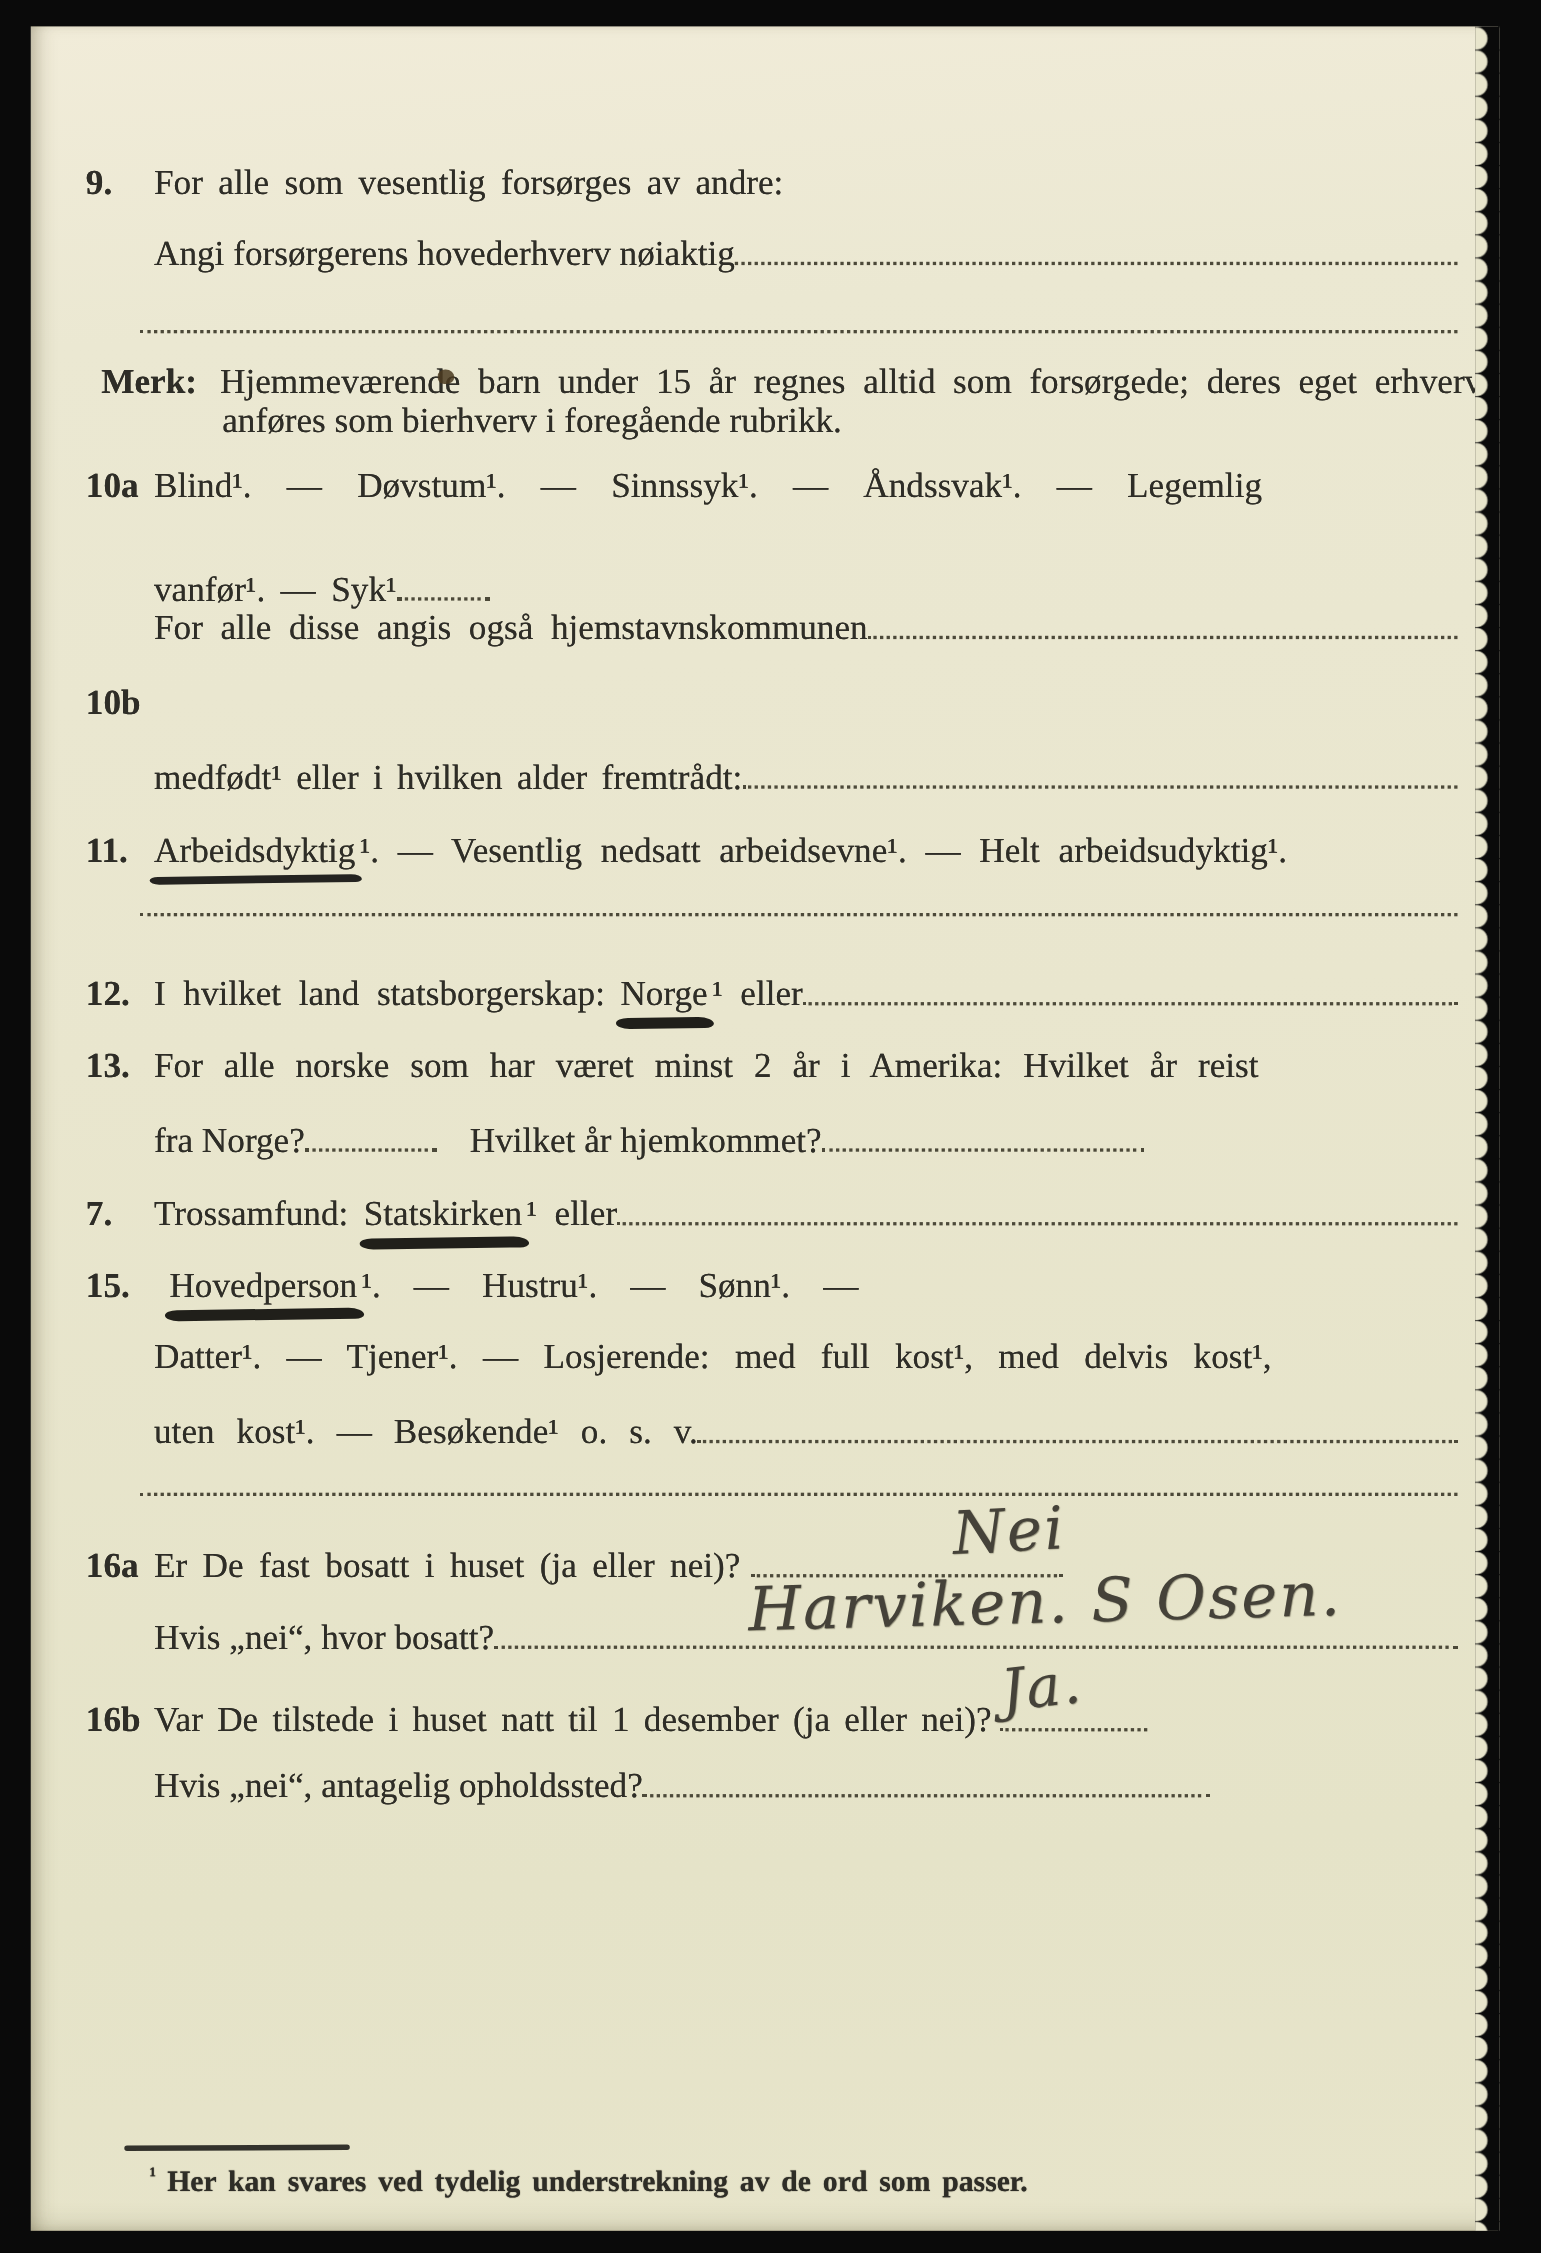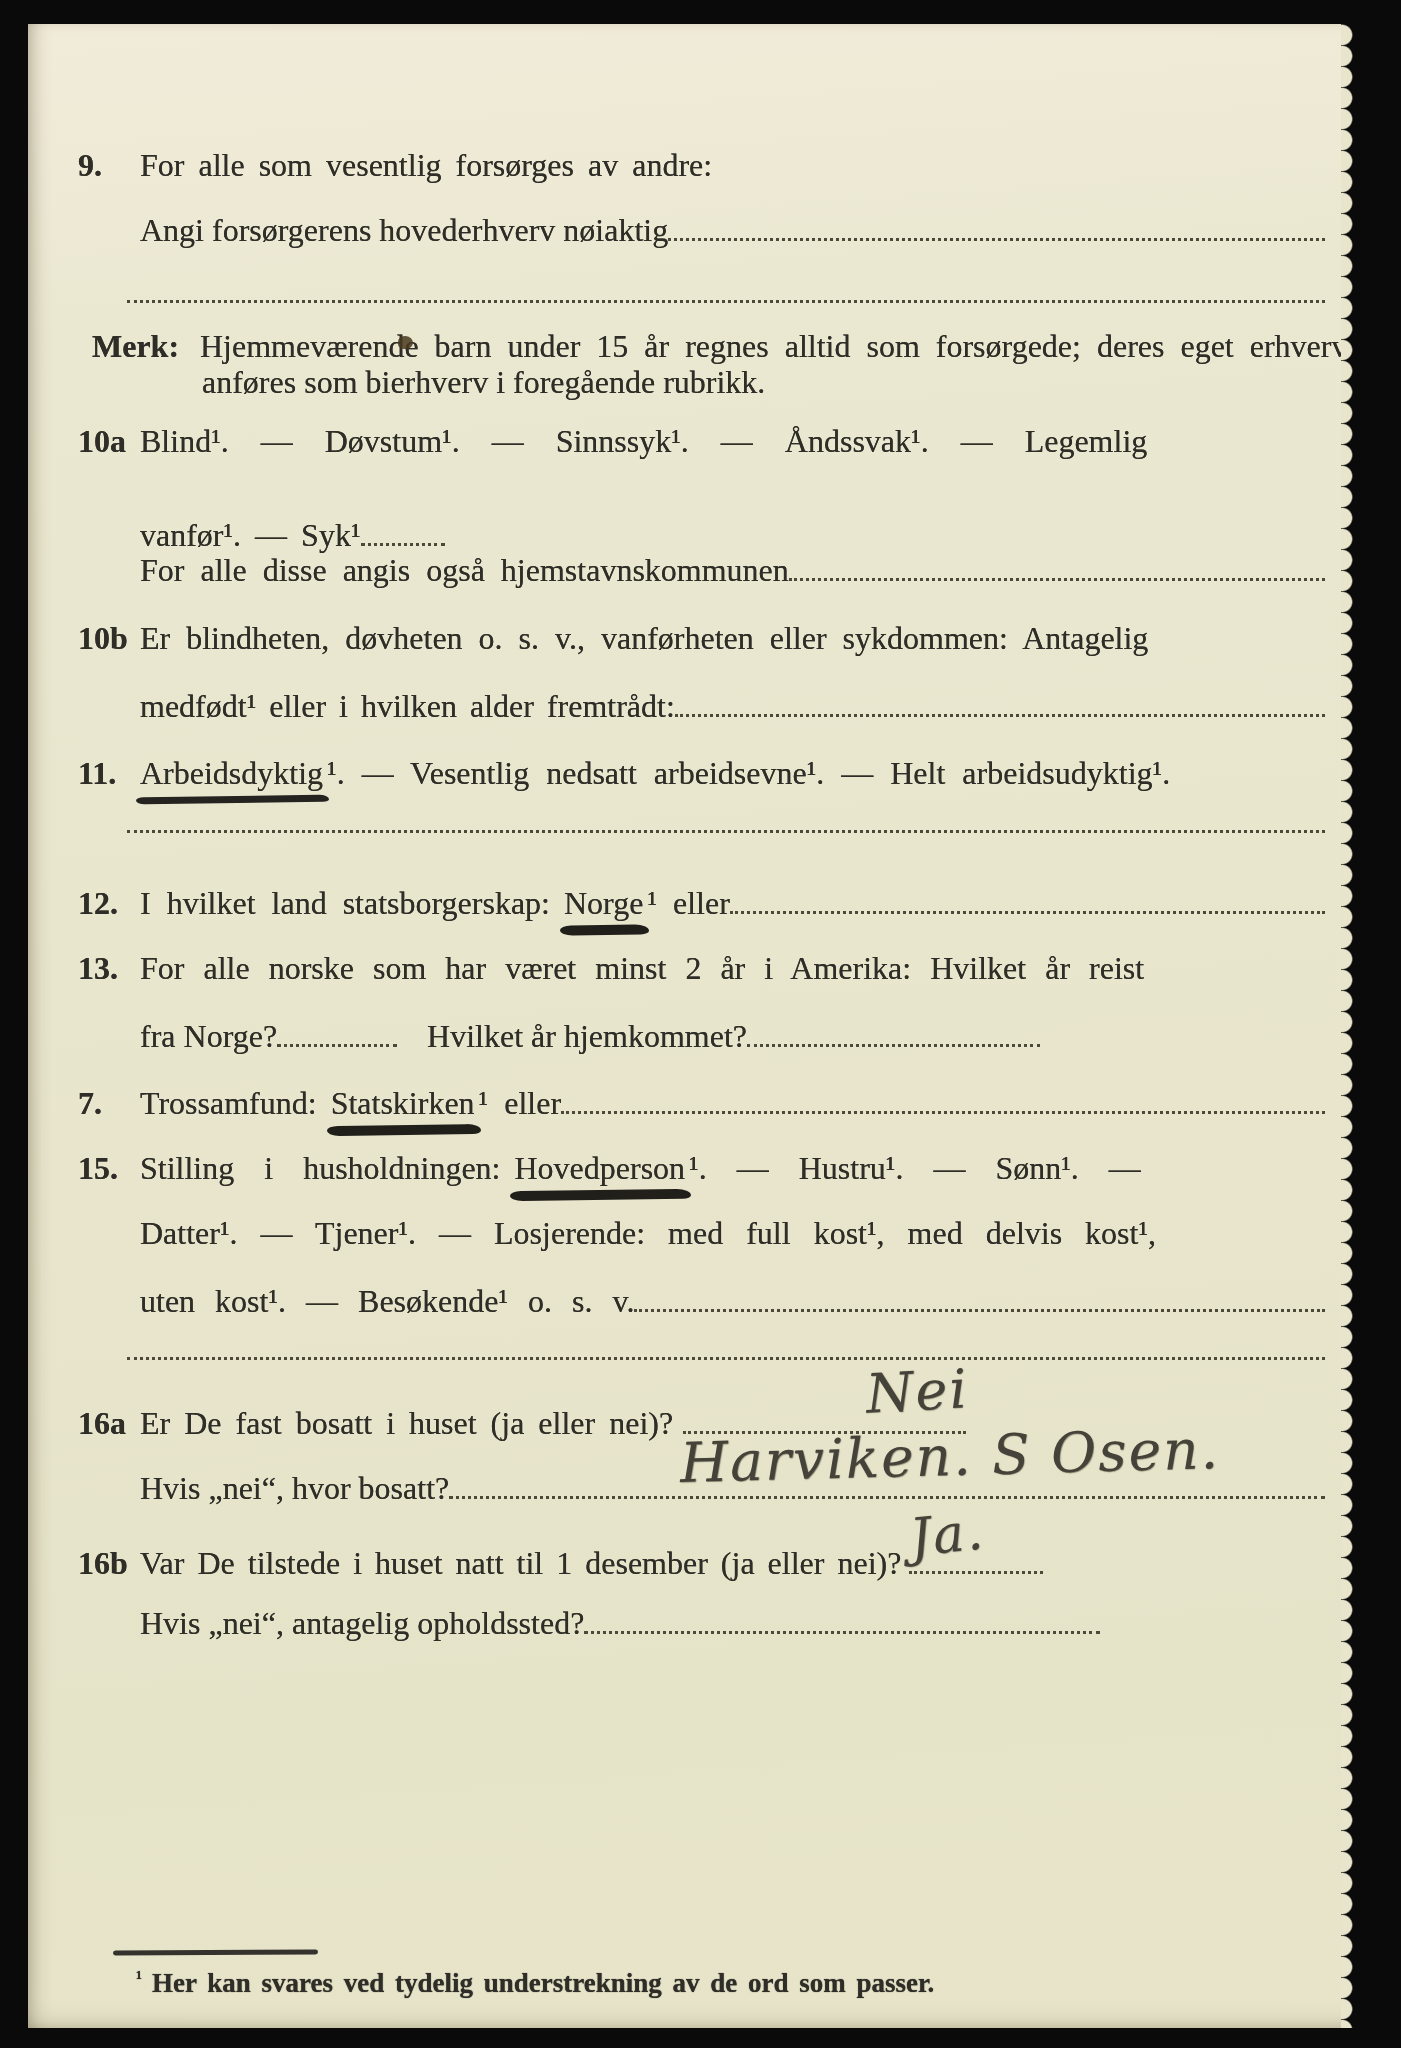--- a/index.html
+++ b/index.html
@@ -68,21 +68,20 @@
       <span>vanfør¹. — Syk¹</span>
       <span class="lead"></span>
     </div>
     <div class="line" style="top:528px;left:112px;right:37px;word-spacing:8px">
       <span>For alle disse angis også hjemstavnskommunen</span>
       <span class="lead"></span>
     </div>
 
     <div class="line" style="top:596px;left:50px;right:37px;word-spacing:8px">
       <span class="num">10b</span>
-      <span>Er blindheten, døvheten o. s. v., vanførheten eller sykdommen: Antagelig</span>
     </div>
     <div class="line" style="top:664px;left:112px;right:37px;word-spacing:5px">
       <span>medfødt¹ eller i hvilken alder fremtrådt:</span>
       <span class="lead"></span>
     </div>
 
     <div class="line" style="top:731px;left:50px;right:37px;word-spacing:9px">
       <span class="num">11.</span>
       <span class="u first">Arbeidsdyktig</span>
       <span>¹. — Vesentlig nedsatt arbeidsevne¹. — Helt arbeidsudyktig¹.</span>
@@ -111,21 +110,20 @@
     <div class="line" style="top:1061px;left:50px;right:37px;word-spacing:8px">
       <span class="num">7.</span>
       <span>Trossamfund:</span>
       <span class="u">Statskirken</span>
       <span>¹ eller</span>
       <span class="lead"></span>
     </div>
 
     <div class="line" style="top:1126px;left:50px;right:37px;word-spacing:22px">
       <span class="num">15.</span>
-      <span>Stilling i husholdningen:</span>
       <span class="u">Hovedperson</span>
       <span>¹. — Hustru¹. — Sønn¹. —</span>
     </div>
     <div class="line" style="top:1191px;left:112px;right:37px;word-spacing:15px">
       <span>Datter¹. — Tjener¹. — Losjerende: med full kost¹, med delvis kost¹,</span>
     </div>
     <div class="line" style="top:1259px;left:112px;right:37px;word-spacing:12px">
       <span>uten kost¹. — Besøkende¹ o. s. v.</span>
       <span class="lead"></span>
     </div>

